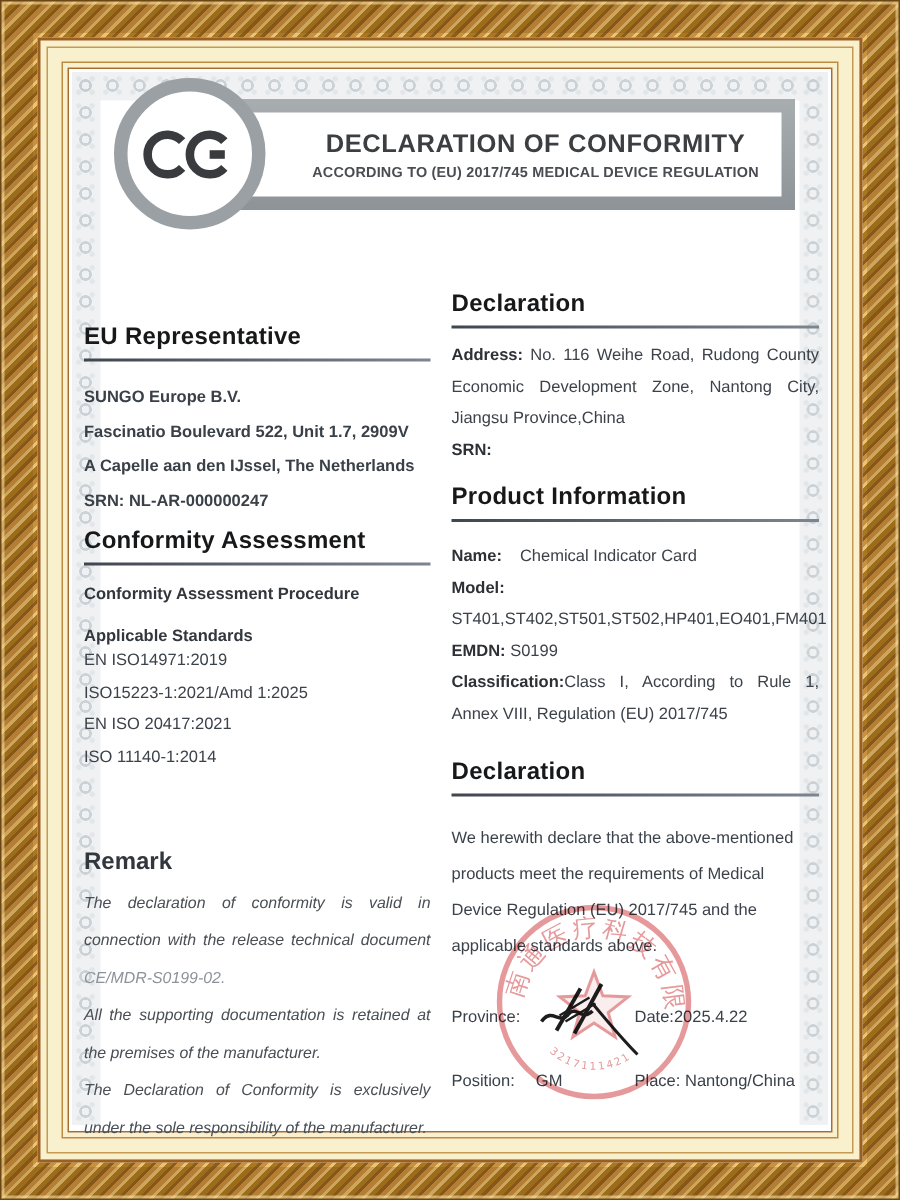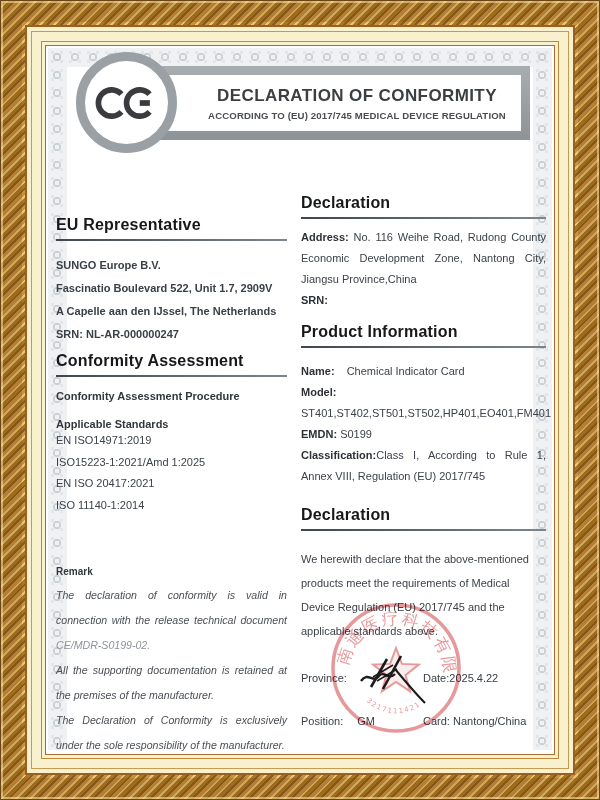--- a/index.html
+++ b/index.html
@@ -125,21 +125,21 @@
   <div class="sub-label">Conformity Assessment Procedure</div>
   <div class="gap-m"></div>
   <div class="sub-label">Applicable Standards</div>
   <div class="std-line">EN ISO14971:2019</div>
   <div class="std-line">ISO15223-1:2021/Amd 1:2025</div>
   <div class="std-line">EN ISO 20417:2021</div>
   <div class="std-line">ISO 11140-1:2014</div>
 </div>
 
 <div class="section col-left" style="top:566px;">
-  <div class="sub-label" style="font-size:10px;margin-bottom:6px;">Remark</div>
+  <div class="sub-label" style="font-size:16px;margin-bottom:6px;">Remark</div>
   <p class="remark-p"><span>The declaration of conformity is valid in connection with the release technical document</span> <span class="doc-ref">CE/MDR-S0199-02.</span></p>
   <p class="remark-p">All the supporting documentation is retained at the premises of the manufacturer.</p>
   <p class="remark-p">The Declaration of Conformity is exclusively under the sole responsibility of the manufacturer.</p>
 </div>
 
 <div class="section col-right" style="top:194px;">
   <h2 class="heading">Declaration</h2>
   <div class="rule" style="margin-bottom:8px;"></div>
   <p class="kv"><b>Address:</b> <span>No. 116 Weihe Road, Rudong County Economic Development Zone, Nantong City, Jiangsu Province,China</span></p>
   <p class="kv"><b>SRN:</b></p>
@@ -168,21 +168,21 @@
       <path d="M42 5 L24 38" fill="none" stroke="#1d1d1d" stroke-width="2.6"></path>
       <path d="M36 18 C 46 30 56 42 66 52" fill="none" stroke="#1d1d1d" stroke-width="2"></path>
       <path d="M14 26 L34 14 M18 30 L38 18" fill="none" stroke="#1d1d1d" stroke-width="1.6"></path>
     </svg>
     <span class="right-pair"><span>Date:</span><span>2025.4.22</span></span>
   </div>
 
   <div class="sig-row" style="margin-top:22px;height:20px;">
     <span class="lbl">Position:</span>
     <span style="margin-left:14px;">GM</span>
-    <span class="right-pair"><span>Card:</span>&nbsp;<span>Nantong/China</span></span>
+    <span class="right-pair"><span>Place:</span>&nbsp;<span>Nantong/China</span></span>
   </div>
 </div>
 
 <svg class="stamp" viewBox="0 0 140 140">
   <circle cx="70" cy="70" r="63" fill="none" stroke="#e08385" stroke-width="3.6"></circle>
   <defs>
     <path id="arcTop" d="M 22 74 A 48 48 0 1 1 118 74" fill="none"></path>
     <path id="arcBottom" d="M 30 88 A 43 43 0 0 0 110 88" fill="none"></path>
   </defs>
   <text font-size="16.5" fill="#e08385" font-family="'DejaVu Sans',sans-serif" letter-spacing="2">

